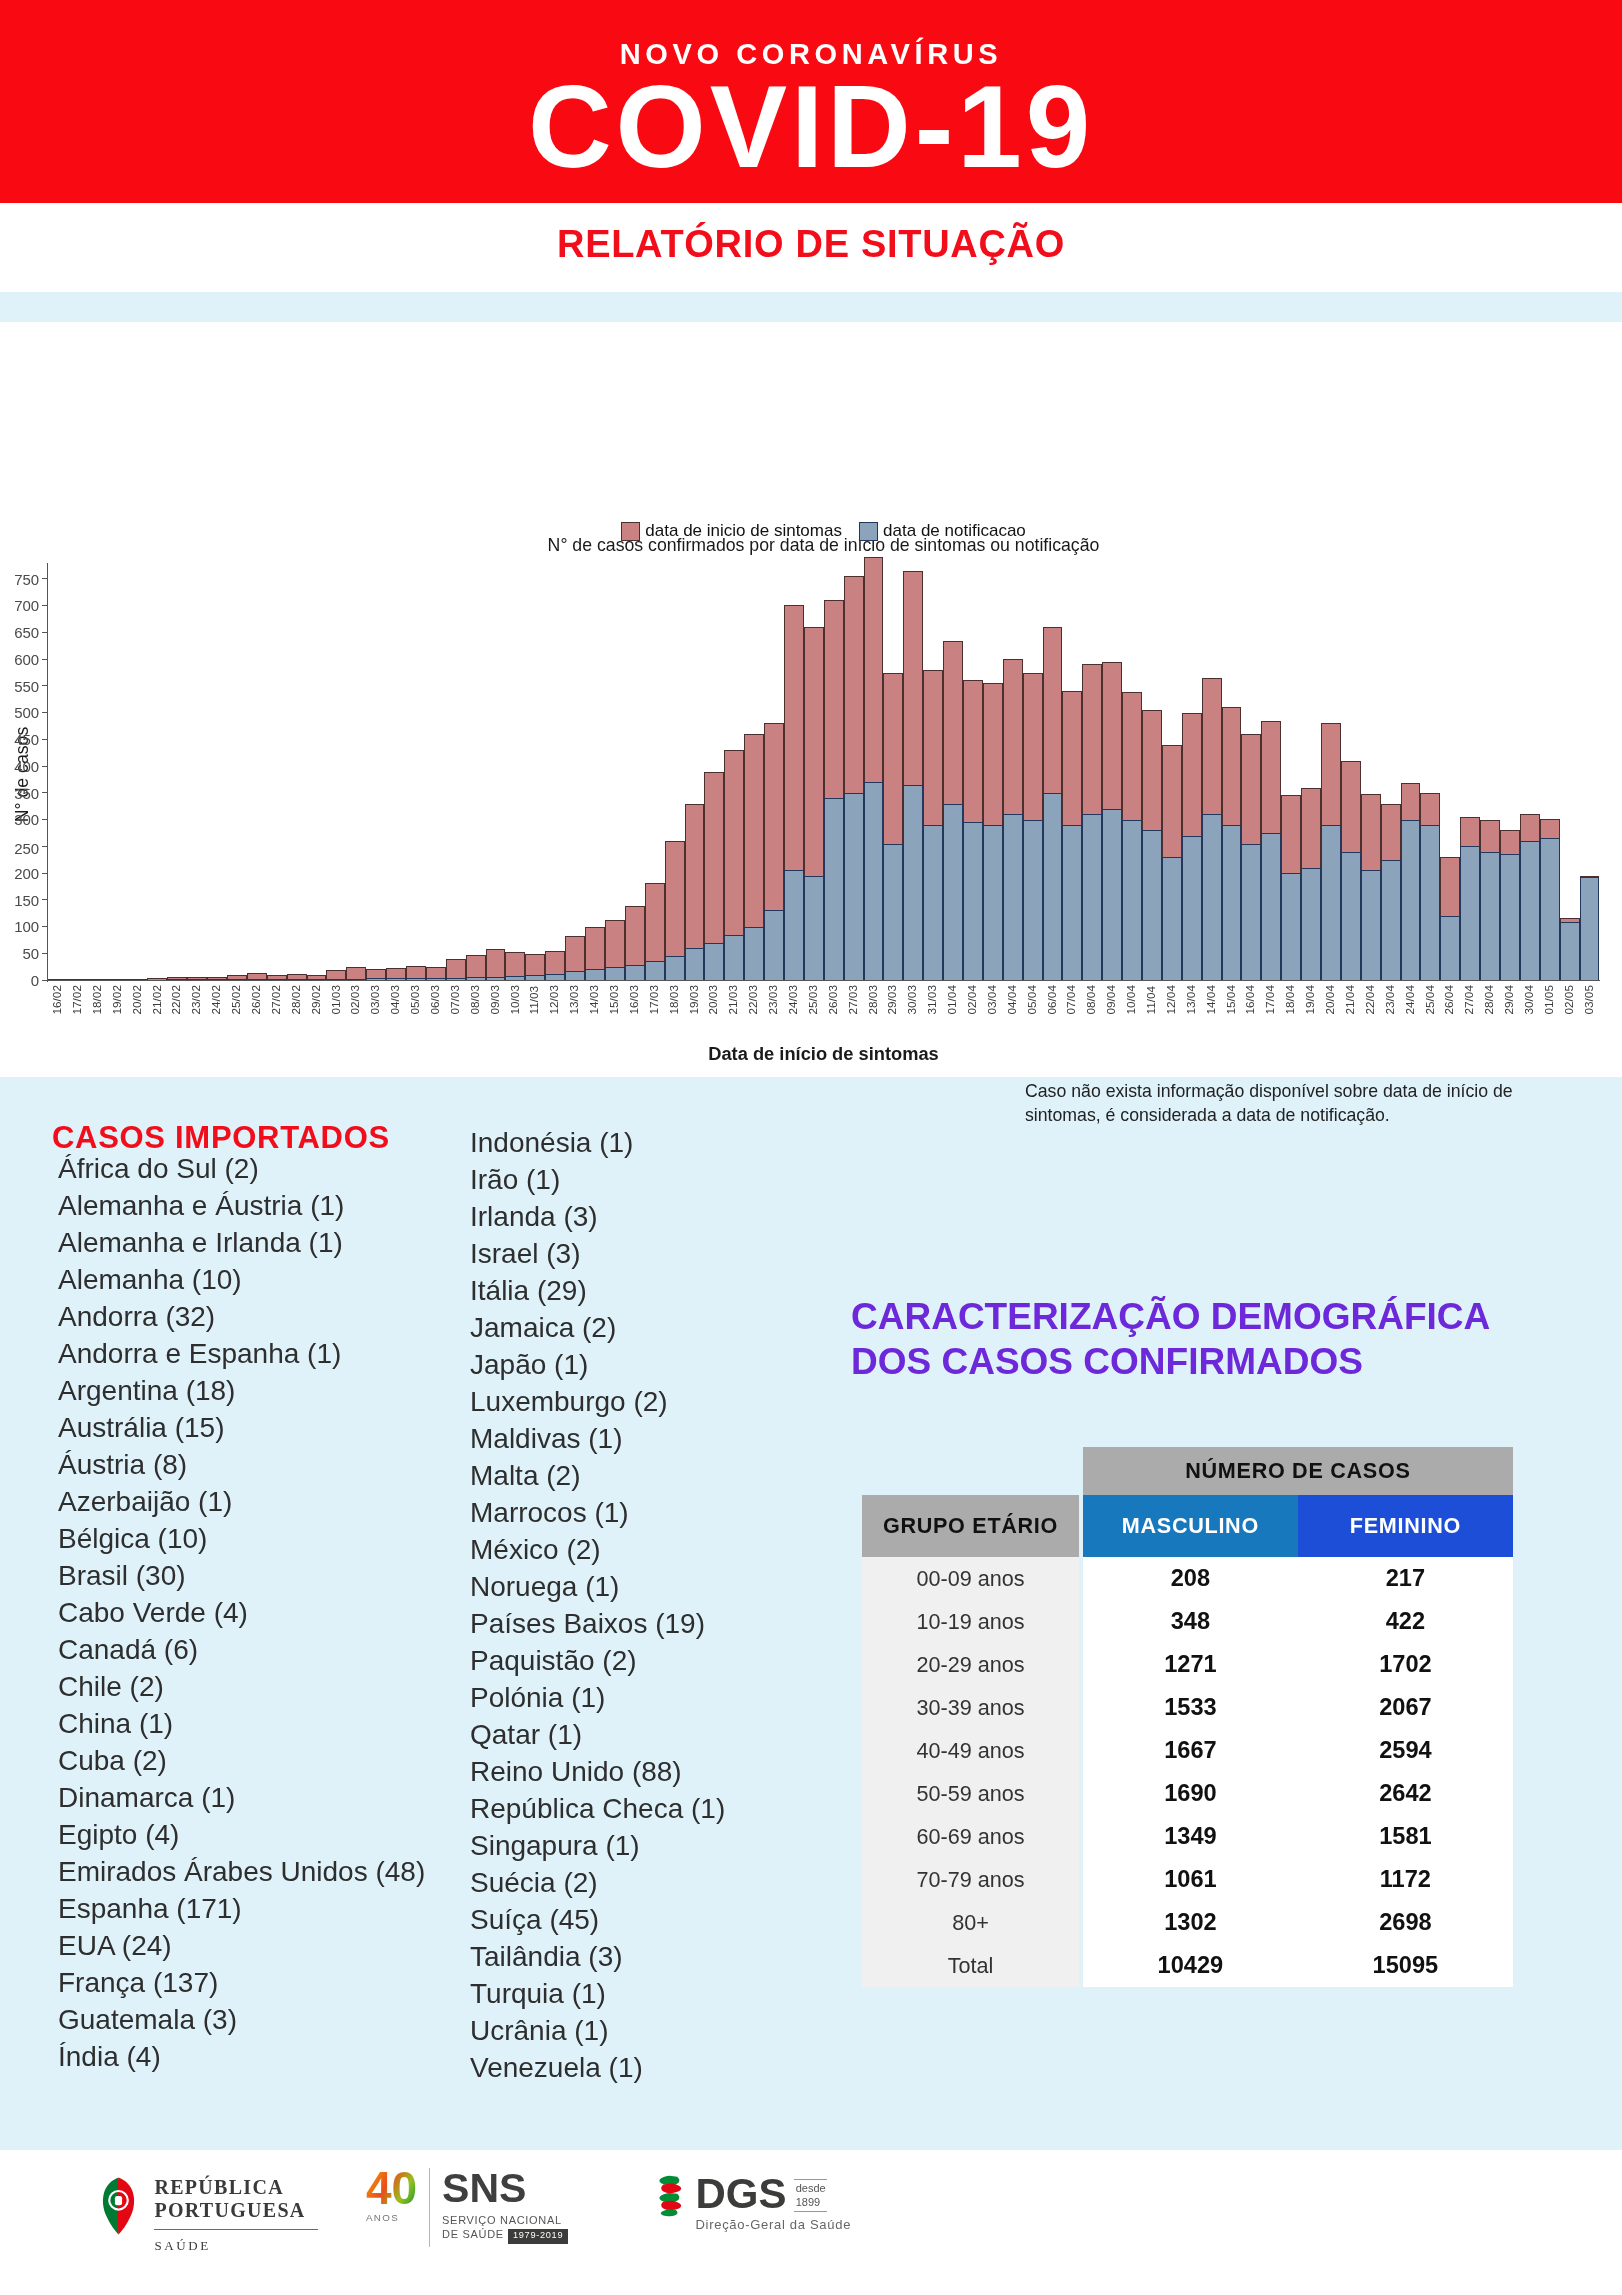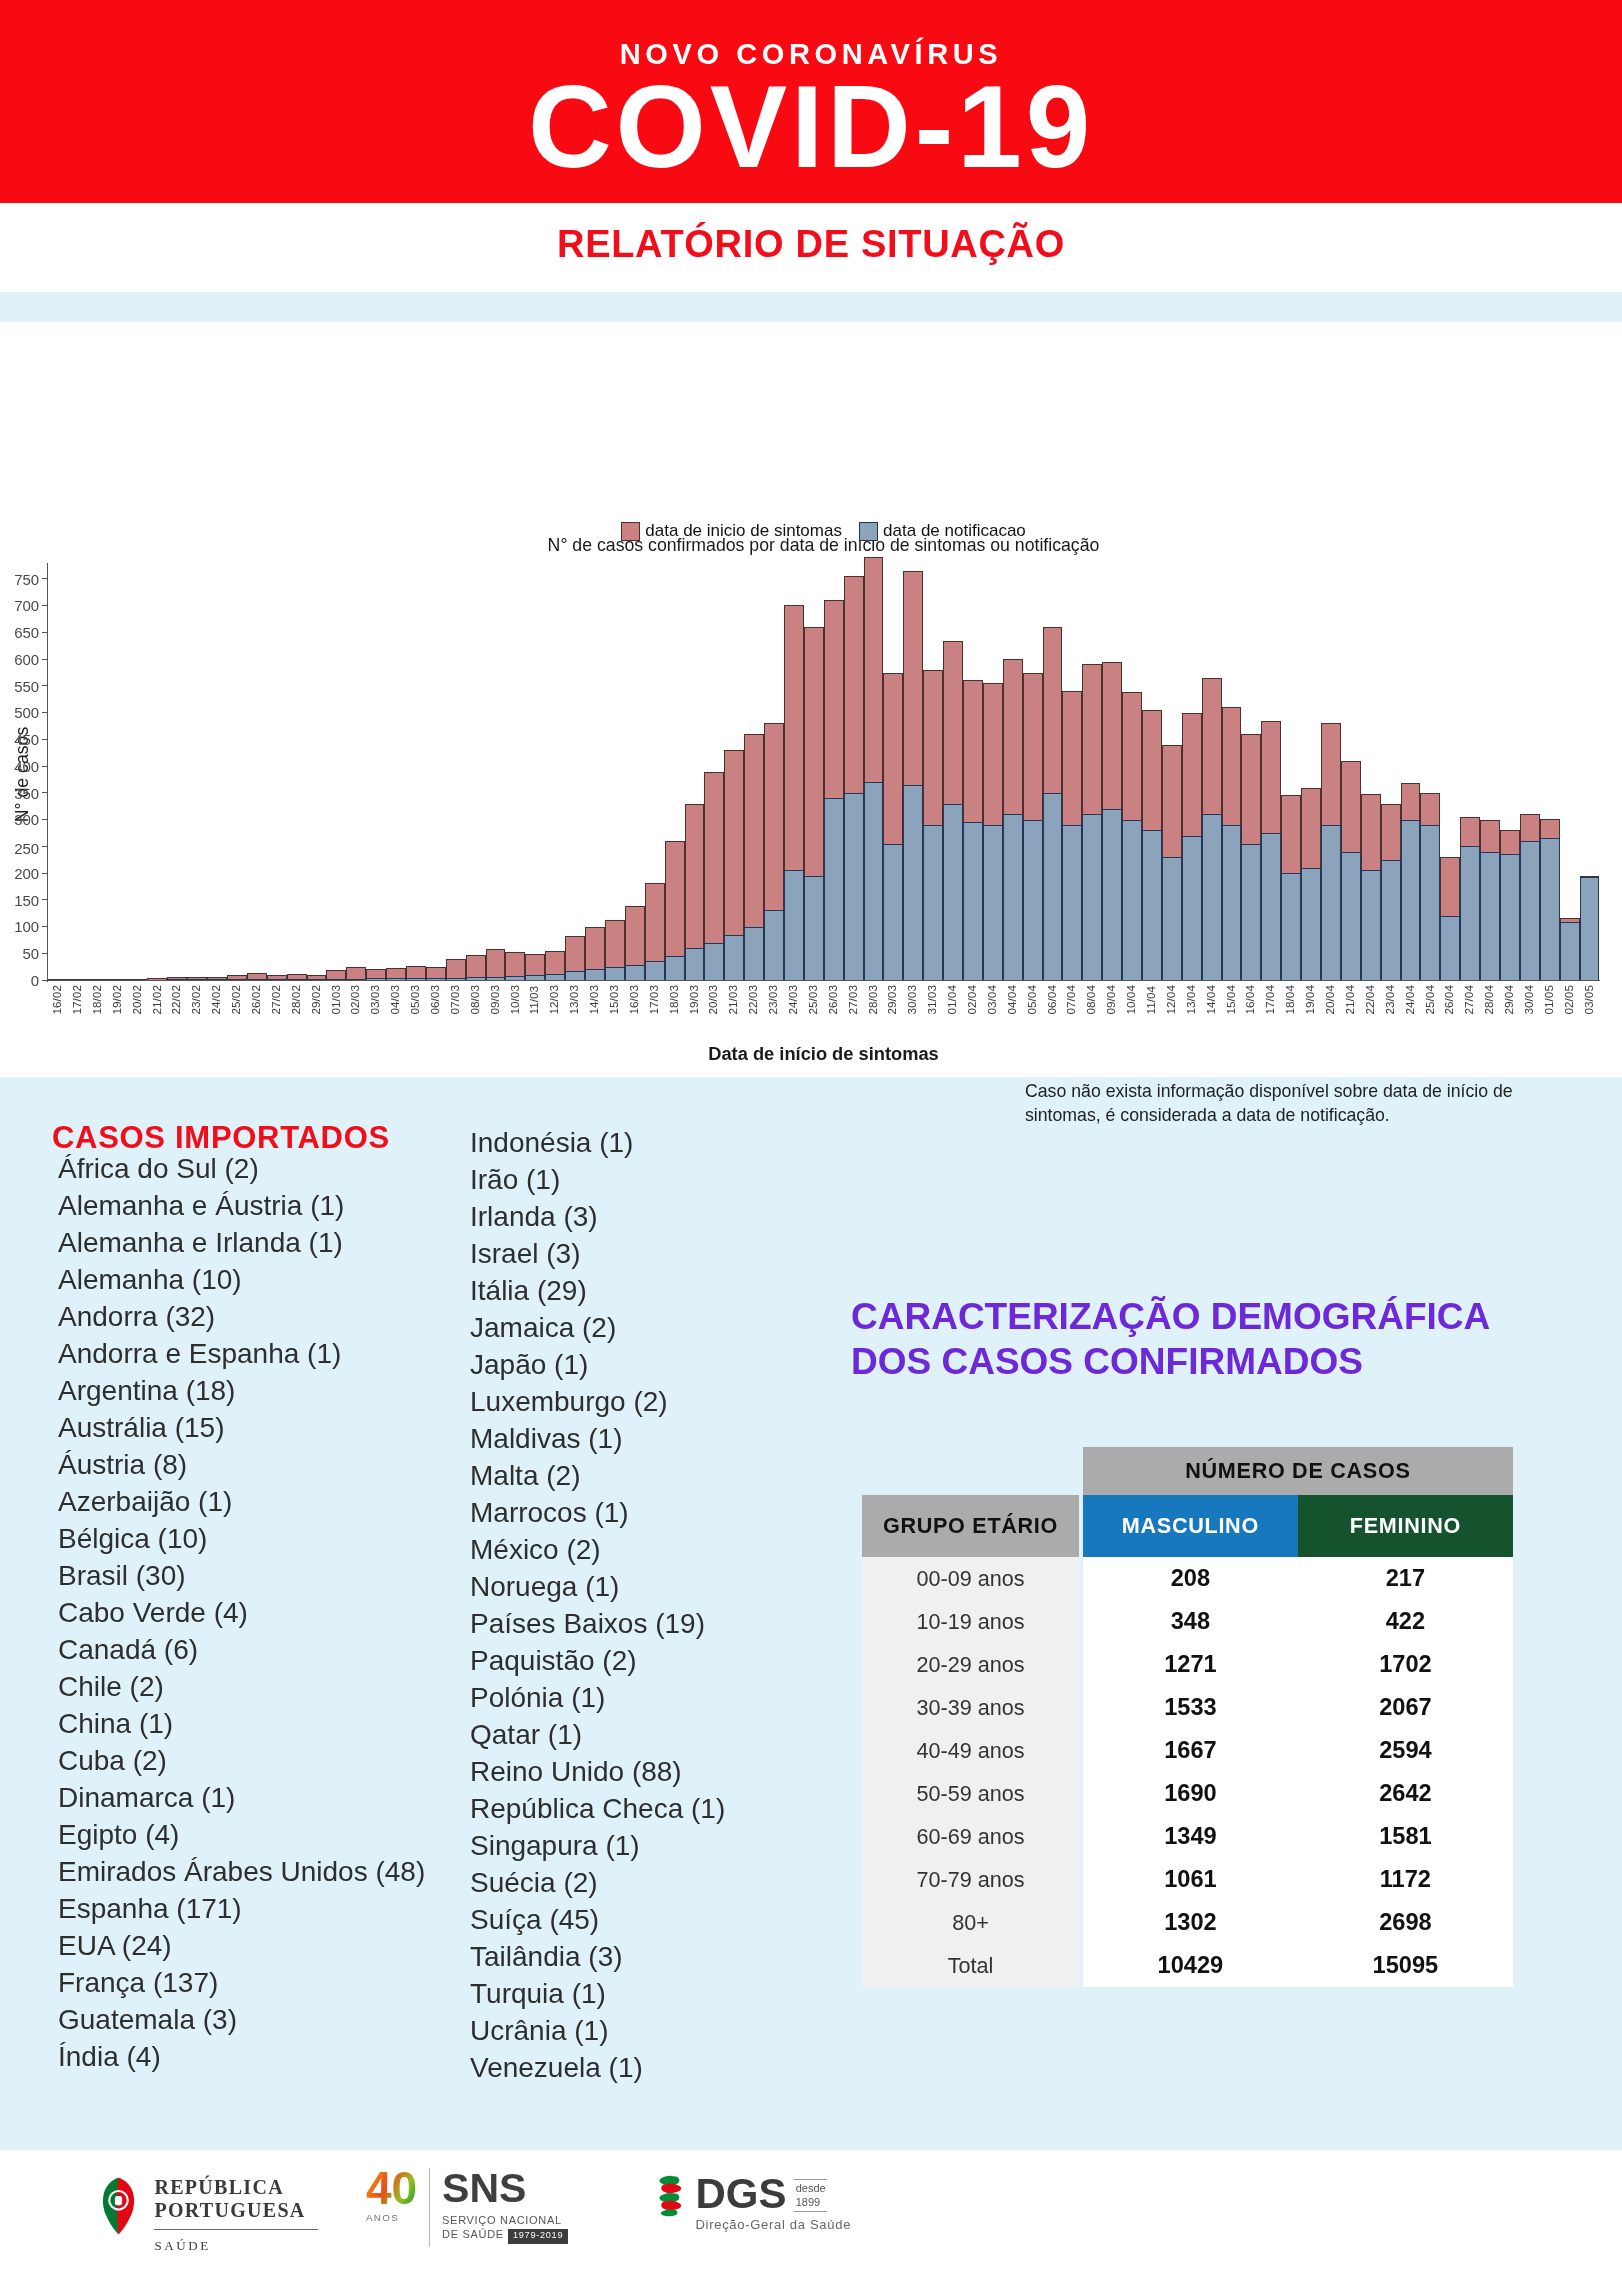--- a/index.html
+++ b/index.html
@@ -772,21 +772,21 @@
     </ul>
 
   <h2 class="demo-title">CARACTERIZAÇÃO DEMOGRÁFICA DOS CASOS CONFIRMADOS</h2>
 
   <div class="demo-table" id="demo-table">
     <div class="cell corner"></div>
     <div class="cell th-cases">NÚMERO DE CASOS</div>
     <div class="cell th-group">GRUPO ETÁRIO</div>
     <div class="cell gapcol"></div>
     <div class="cell th-masc" id="th-masc" style="background: rgb(24, 120, 189);">MASCULINO</div>
-    <div class="cell th-fem" id="th-fem" style="background: #14532d;">FEMININO</div>
+    <div class="cell th-fem" id="th-fem" style="background: #1d4ed8;">FEMININO</div>
   <div class="cell row-label" style="grid-column: 1 / 2;">00-09 anos</div>
       <div class="cell gapcol"></div>
       <div class="cell row-val" style="grid-column: 3 / 4;">208</div>
       <div class="cell row-val" style="grid-column: 4 / 5;">217</div>
       <div class="cell row-label" style="grid-column: 1 / 2;">10-19 anos</div>
       <div class="cell gapcol"></div>
       <div class="cell row-val" style="grid-column: 3 / 4;">348</div>
       <div class="cell row-val" style="grid-column: 4 / 5;">422</div>
       <div class="cell row-label" style="grid-column: 1 / 2;">20-29 anos</div>
       <div class="cell gapcol"></div>

